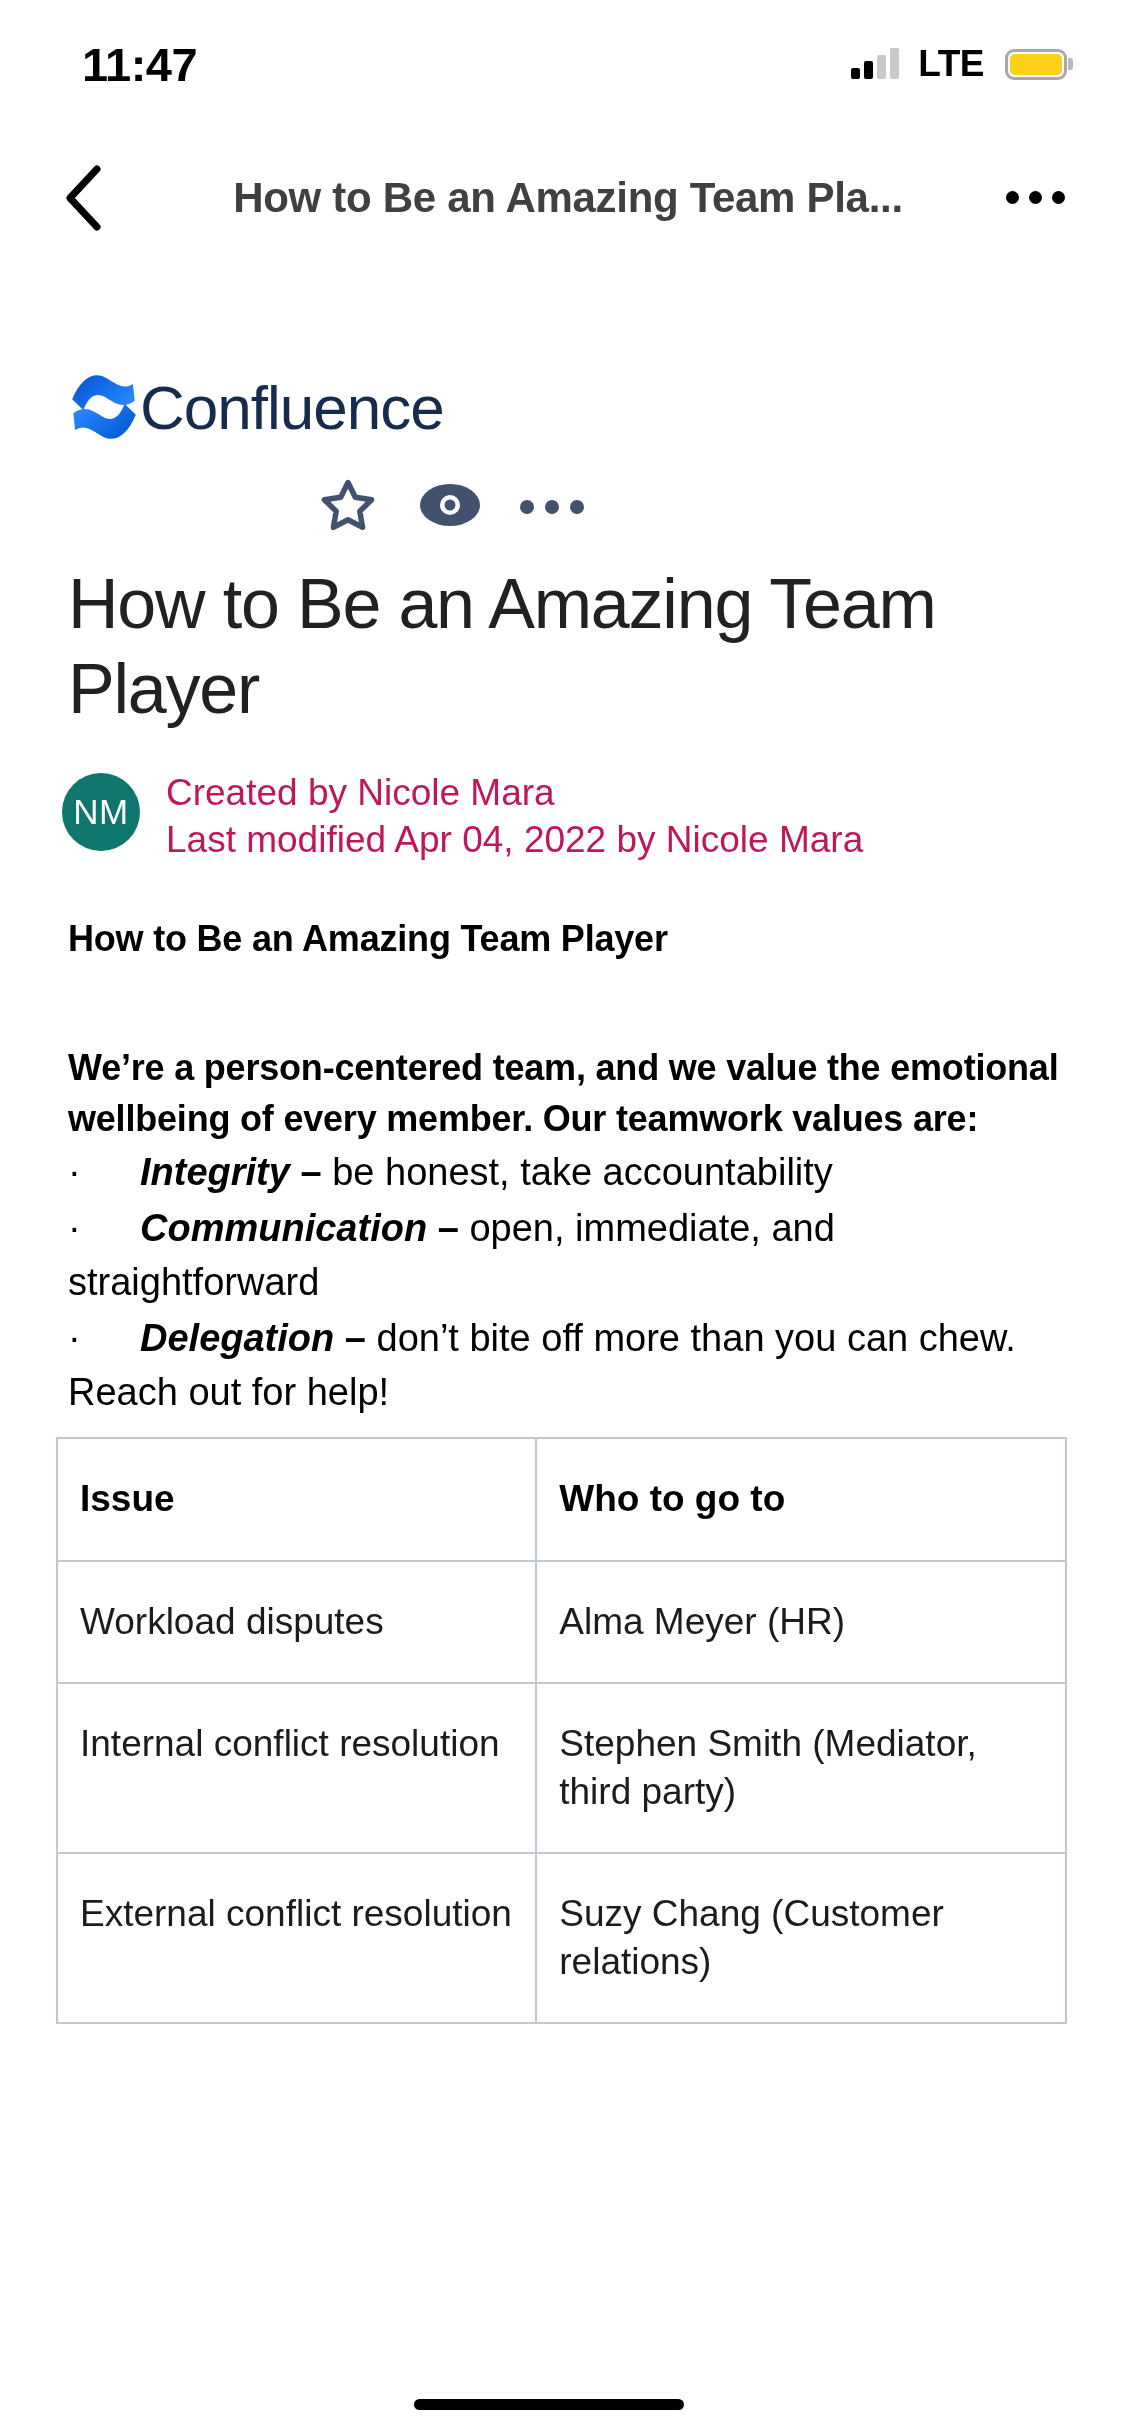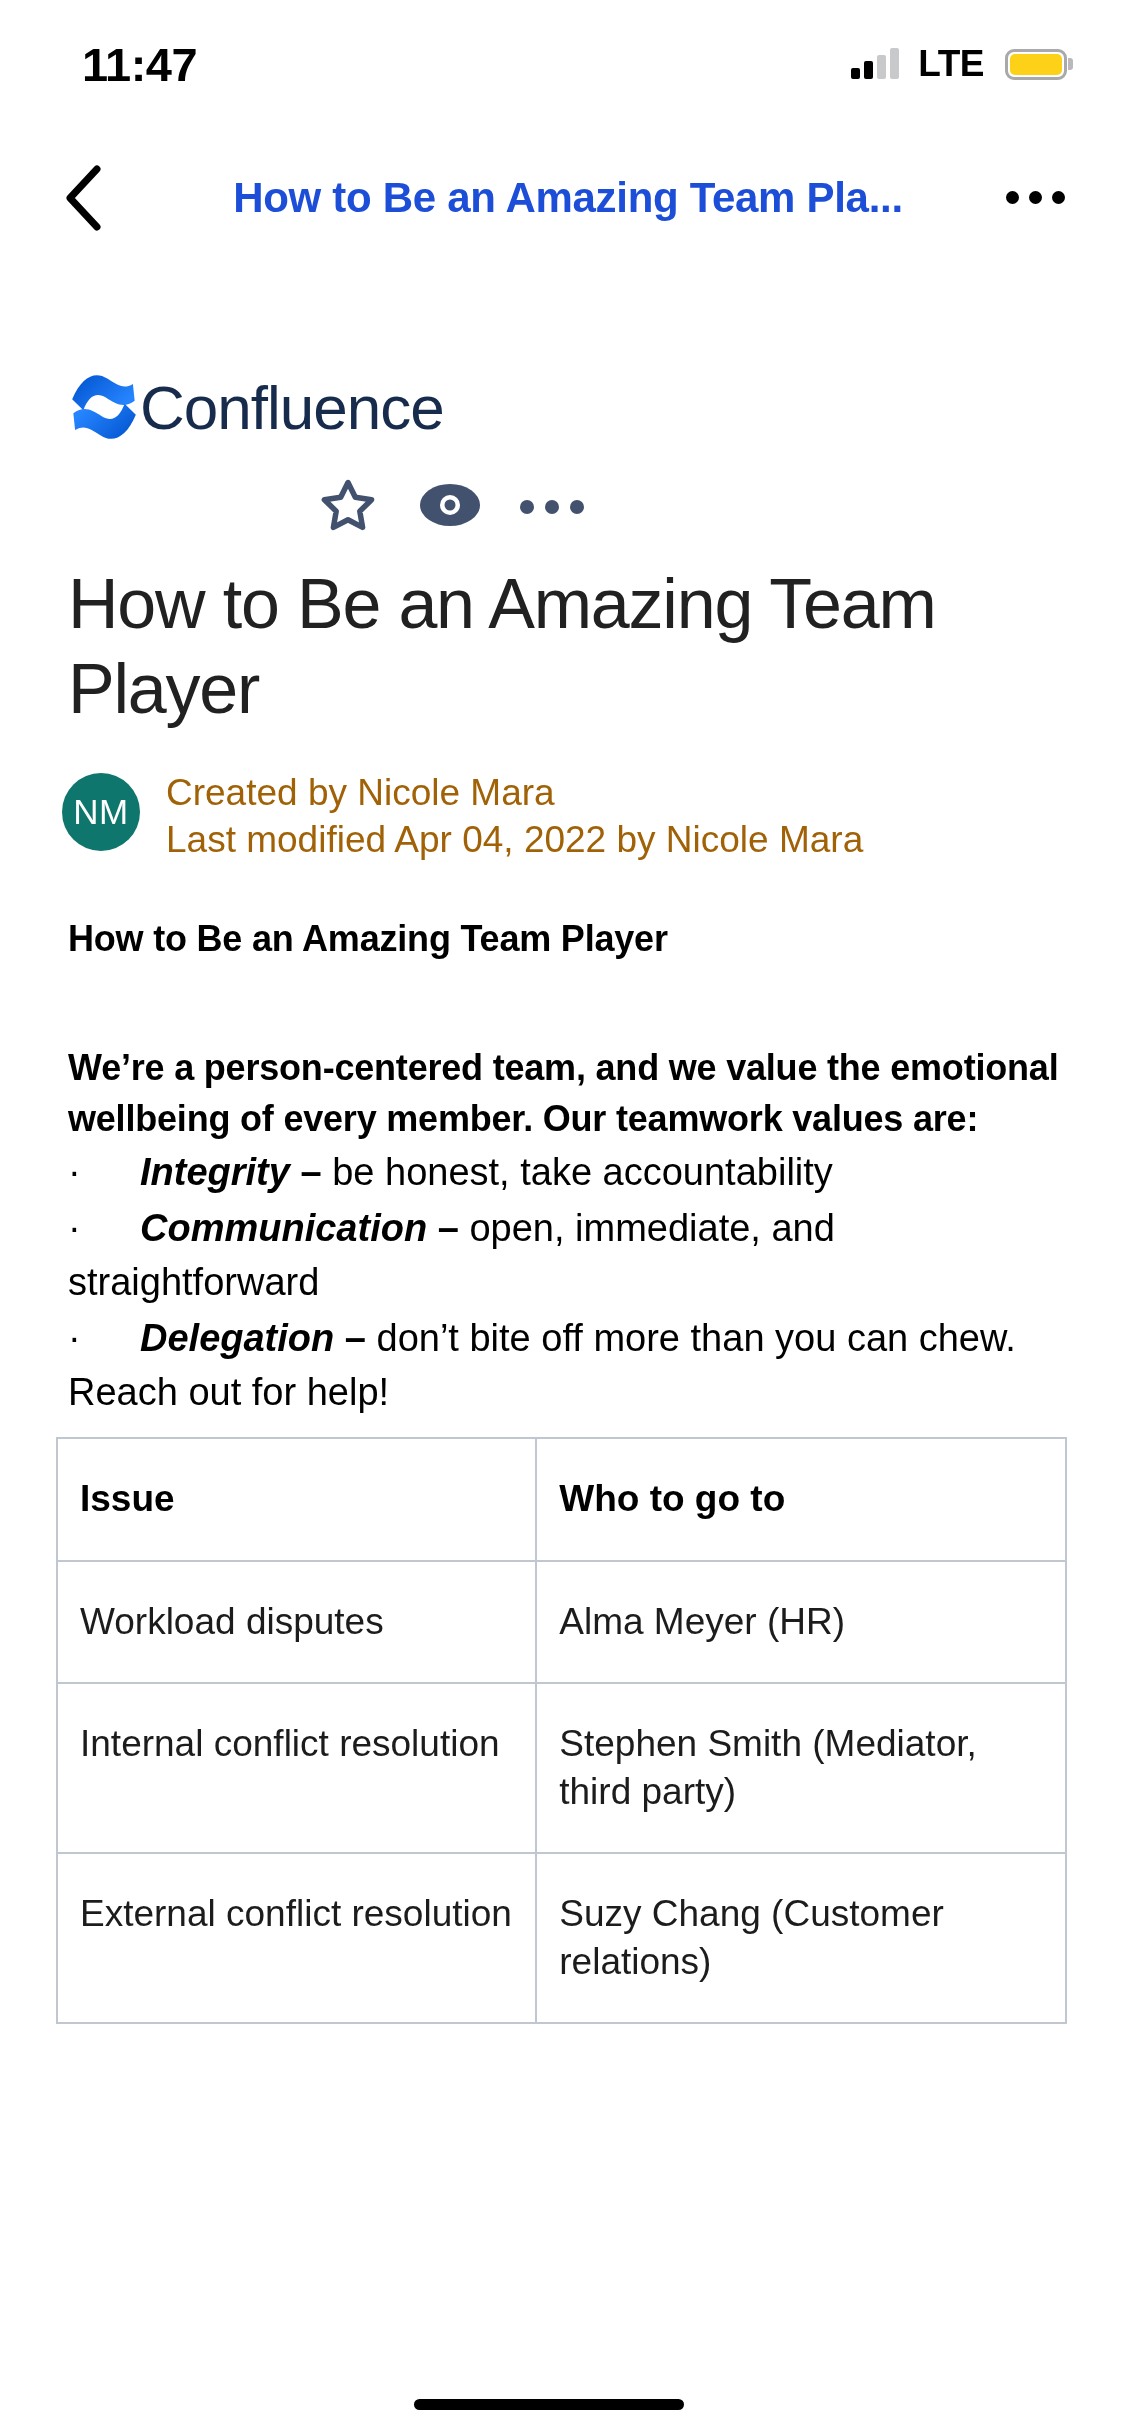--- a/index.html
+++ b/index.html
@@ -104,21 +104,21 @@
     display: flex; align-items: center; justify-content: center;
   }
   .nav-back svg { display: block; }
   .nav-title {
     position: absolute;
     left: 198px;
     width: 740px;
     text-align: center;
     font-size: 42px;
     font-weight: 700;
-    color: #1d4ed8;
+    color: #404040;
     letter-spacing: -0.3px;
     white-space: nowrap;
     overflow: hidden;
   }
   .nav-more {
     position: absolute;
     right: 60px;
     display: flex;
     gap: 10px;
     align-items: center;
@@ -203,21 +203,21 @@
     display: flex; align-items: center; justify-content: center;
     font-size: 35px;
     font-weight: 400;
     letter-spacing: 0.5px;
     margin-top: 4px;
   }
   .byline-text {
     margin-left: 26px;
     font-size: 37px;
     line-height: 1.28;
-    color: #a16207;
+    color: #be185d;
     font-weight: 400;
   }
 
   
   .body-copy {
     padding: 0 48px 0 68px;
     color: #000000;
   }
   .doc-heading {
     font-size: 36px;

